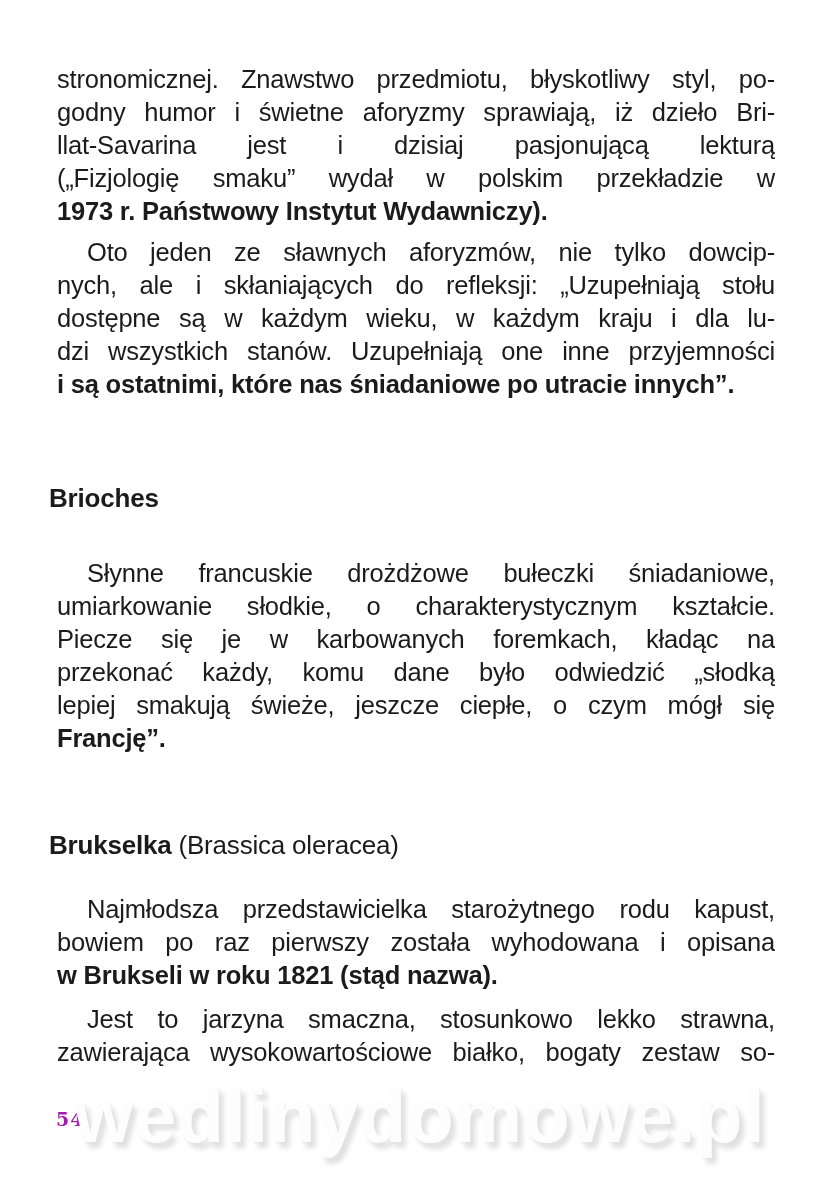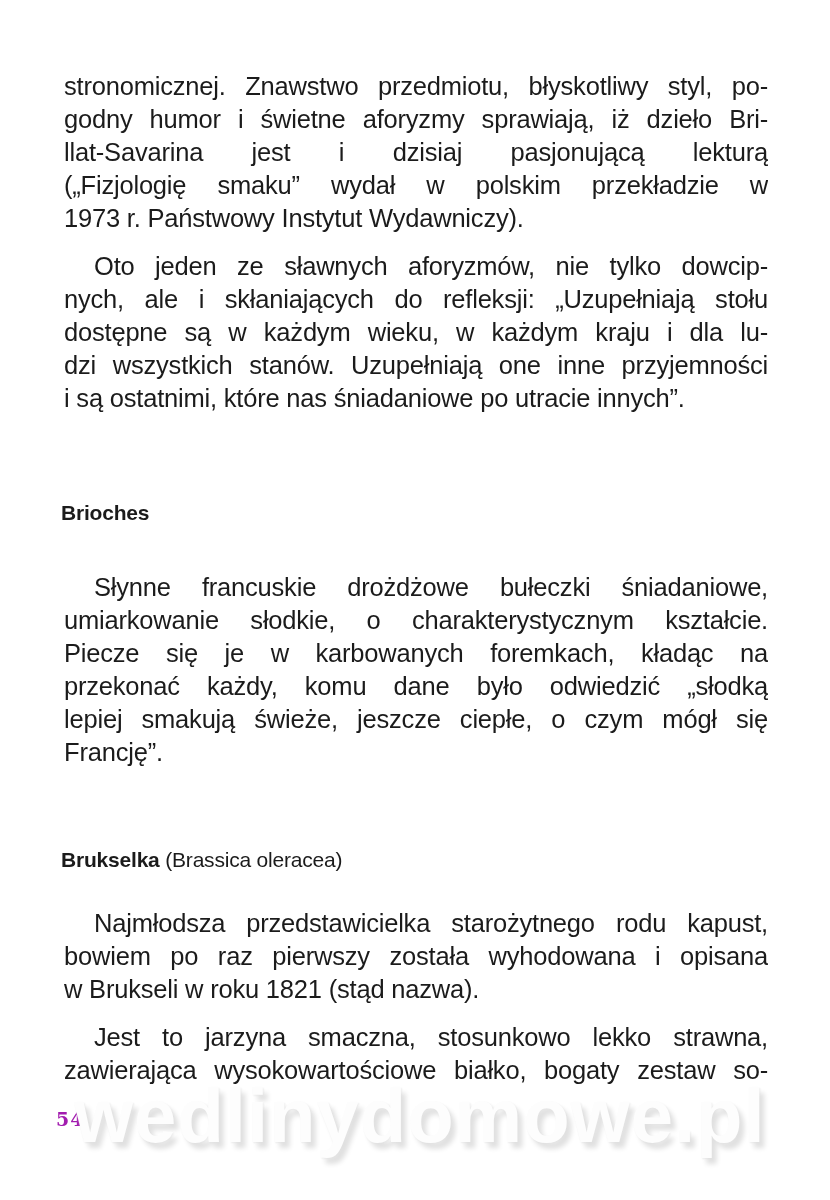--- a/index.html
+++ b/index.html
@@ -15,43 +15,44 @@
     overflow: hidden;
     font-family: "Liberation Sans", "DejaVu Sans", sans-serif;
     color: #1b1b1b;
   }
   .content {
     position: absolute;
     left: 49px;
     top: 55px;
     width: 734px;
   }
-  .para { margin: 15px; }
+  .para { margin: 8px; }
   .line {
     display: block;
     font-size: 25.5px;
     line-height: 33px;
     height: 33px;
     letter-spacing: -0.2px;
     text-align: justify;
     text-align-last: justify;
     white-space: normal;
     overflow: hidden;
   }
   .line.last {
     text-align: center;
     text-align-last: left;
+    font-weight: bold;
   }
   .indent .line:first-child {
     padding-left: 30px;
     box-sizing: border-box;
   }
   .heading {
-    margin: 12px;
-    font-size: 21px;
+    margin: 0;
+    font-size: 26px;
     line-height: 33px;
     font-weight: 400;
     letter-spacing: -0.2px;
   }
   .heading .bold { font-weight: 700; }
   
   .blk-p2 { margin-top: 0; }
   .blk-h1 { margin-top: 81px; }
   .blk-p3 { margin-top: 42px; }
   .blk-h2 { margin-top: 74px; }

